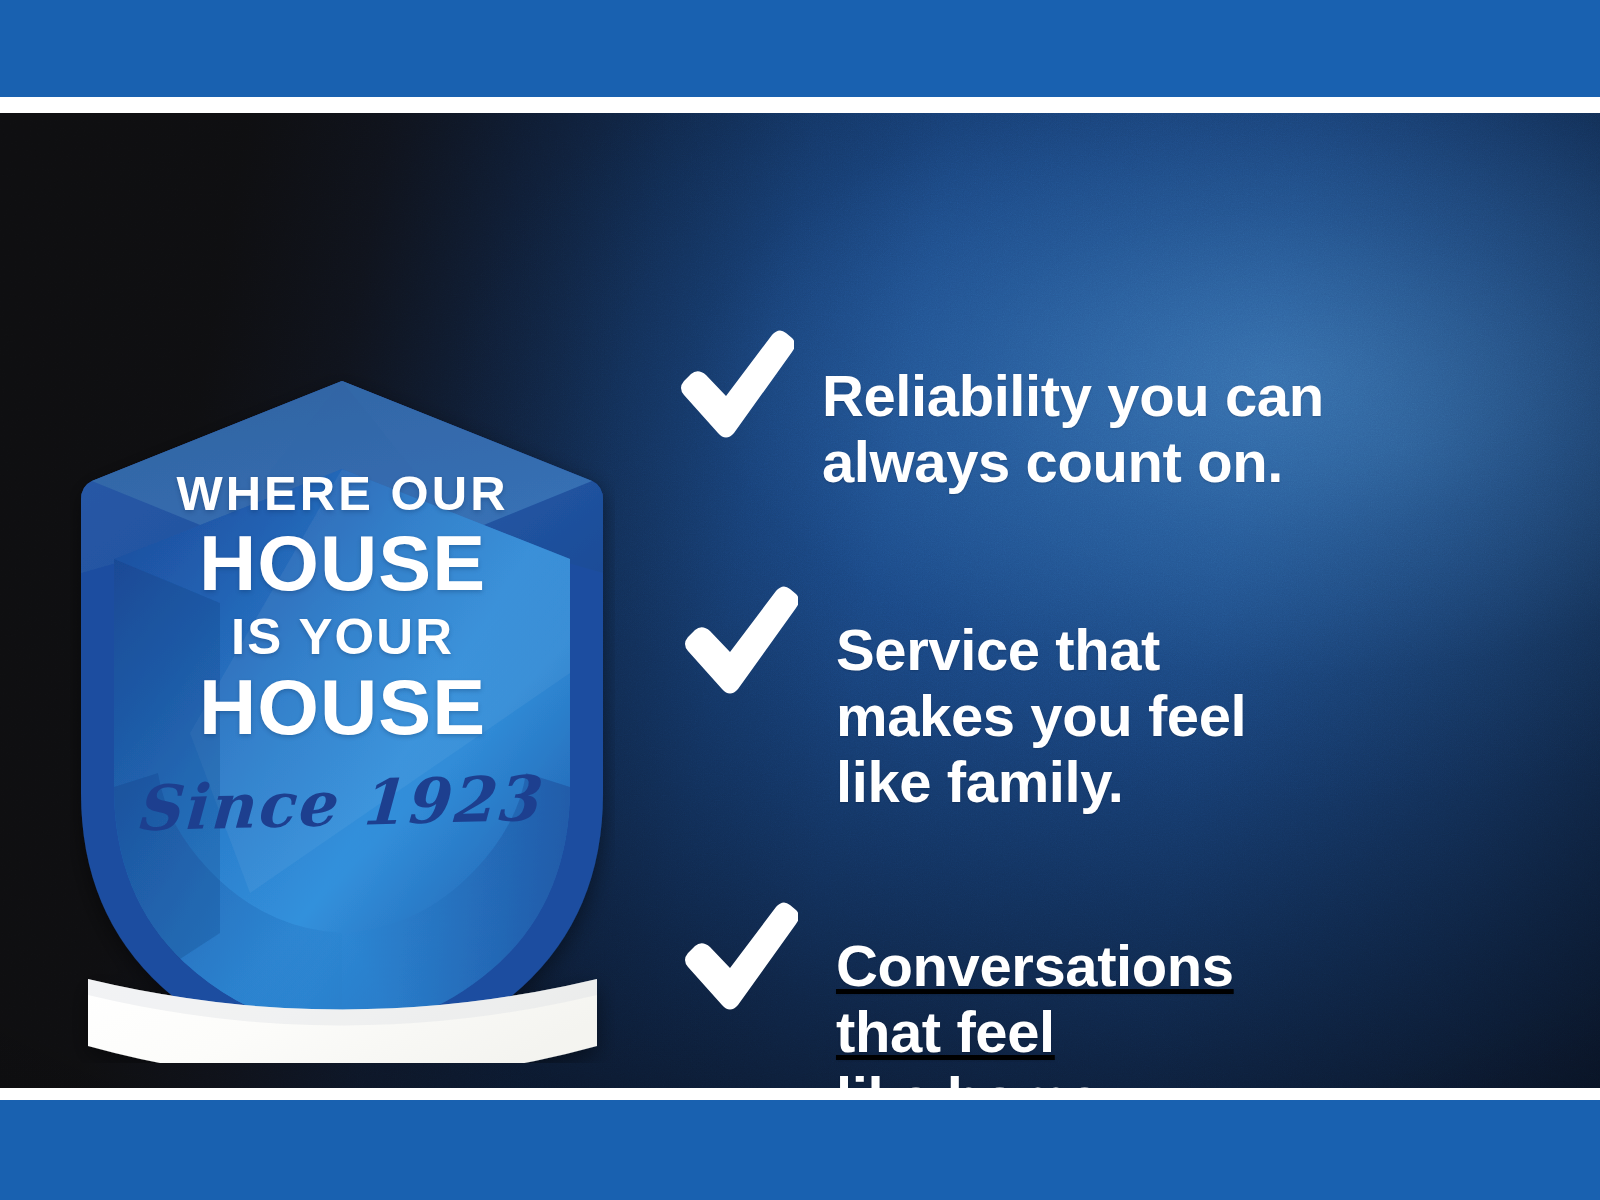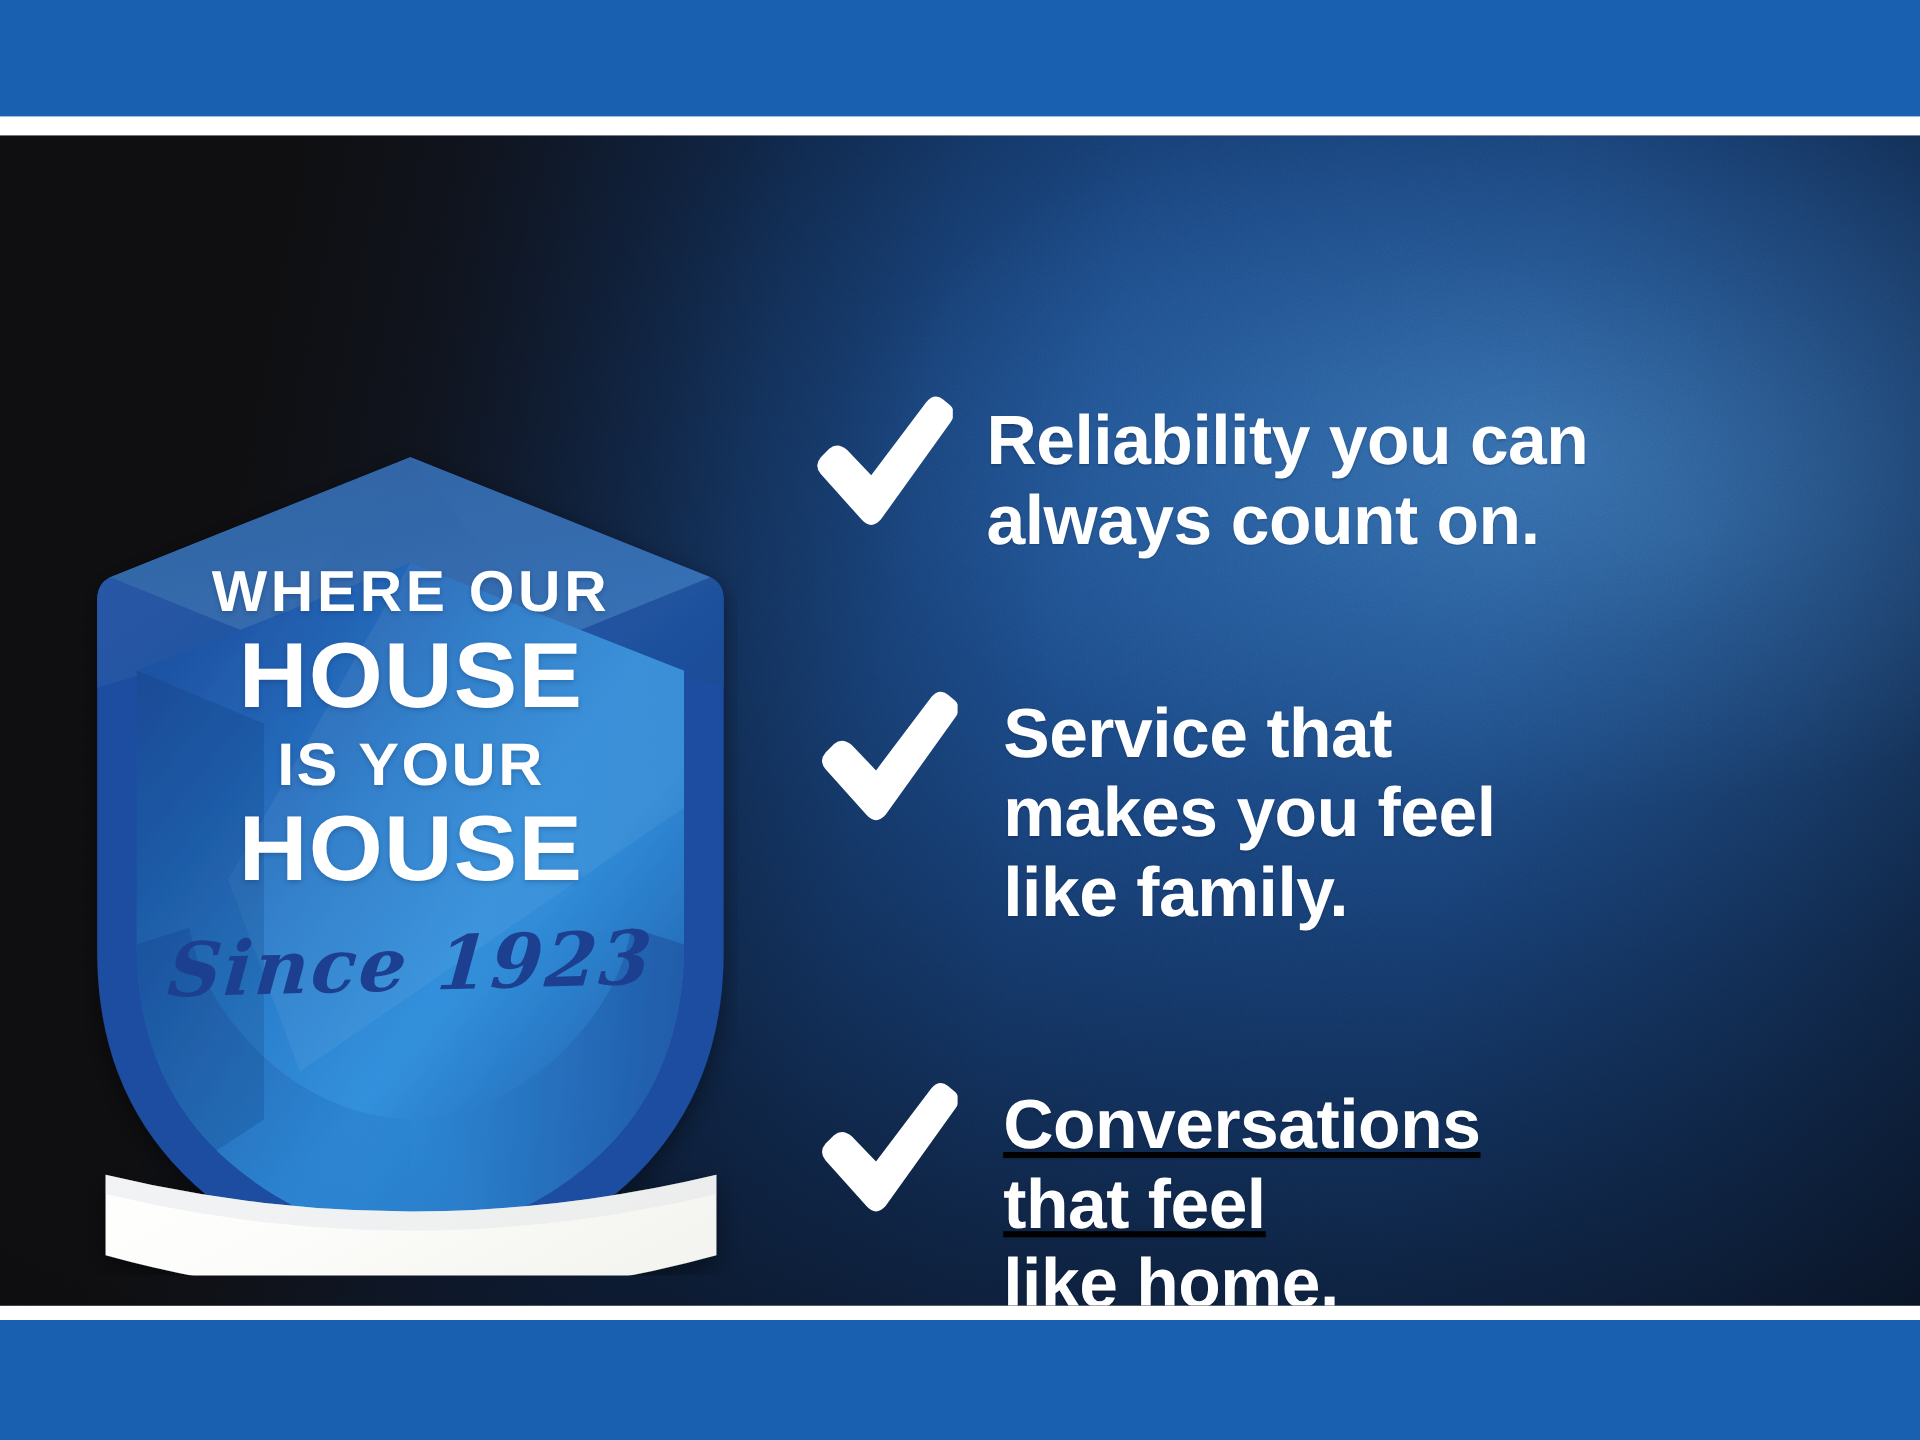--- a/index.html
+++ b/index.html
@@ -125,40 +125,41 @@
     position:absolute;
     left:676px; top:200px;
     width:820px;
   }
   .bullet {
     position:absolute;
     display:flex;
     align-items:flex-start;
   }
   .bullet-1 { top:14px;  left:0; }
-  .bullet-2 { top:260px; left:4px; }
+  .bullet-2 { top:270px; left:4px; }
   .bullet-3 { top:586px; left:4px;text-decoration:underline; }
 
   .check {
     flex:0 0 auto;
     width:130px;
     margin-right:16px;
     margin-top:2px;
   }
   .check svg { display:block; width:118px; height:112px; }
 
   .bullet-text {
     color:#ffffff;
     font-family:"Liberation Sans", sans-serif;
     font-weight:700;
     font-size:58px;
     line-height:1.135;
     letter-spacing:-0.4px;
     white-space:pre-line;
     text-shadow:0 1px 2px rgba(0,12,30,.22);
+    margin-top:28px;
   }
   .bullet-1 .bullet-text { padding-top:8px; }
   .bullet-2 .bullet-text { padding-top:6px; margin-left:10px; }
   .bullet-3 .bullet-text { padding-top:6px; margin-left:10px; }
 </style>
 </head>
 <body>
 
 <div class="canvas">
 

